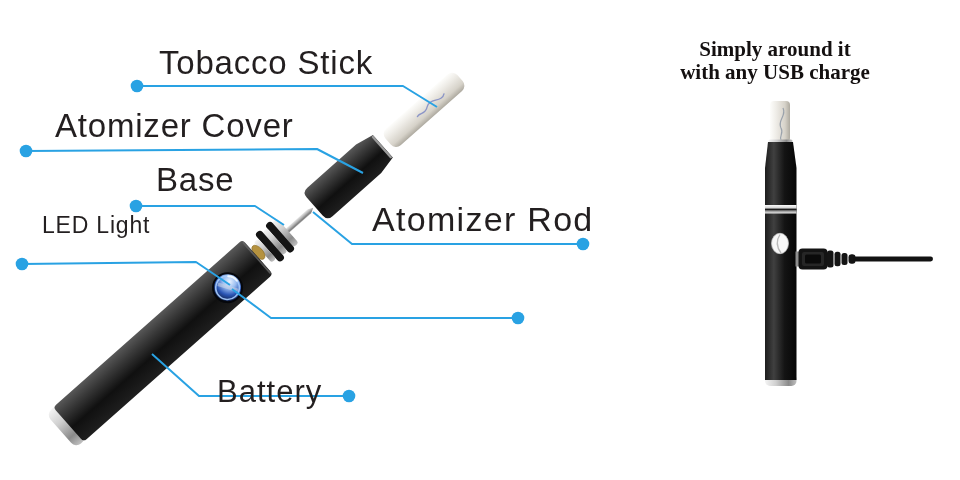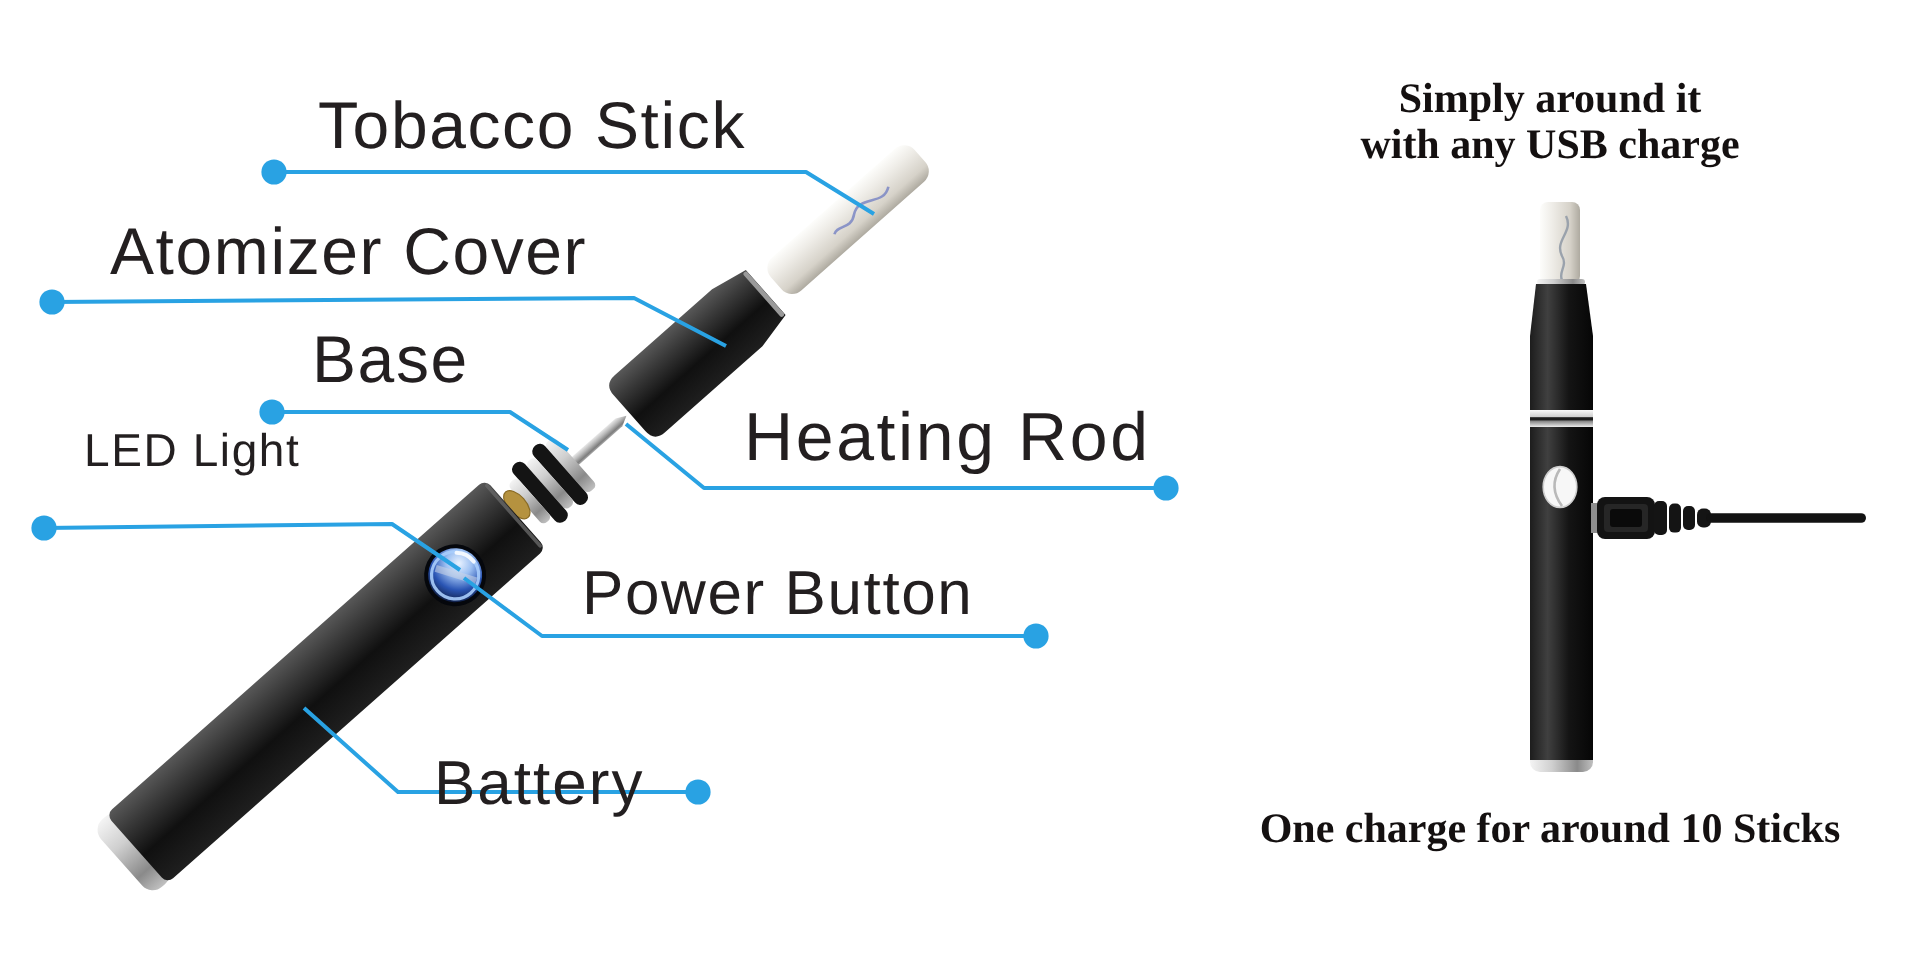--- a/index.html
+++ b/index.html
@@ -162,23 +162,21 @@
       <circle class="dot" cx="583" cy="244" r="6.3"></circle>
       <circle class="dot" cx="518" cy="318" r="6.3"></circle>
       <circle class="dot" cx="349" cy="396" r="6.3"></circle>
     </g>
   </svg>
 
   <div class="lbl" style="left:159px;top:46px;font-size:33px;">Tobacco Stick</div>
   <div class="lbl" style="left:55px;top:109px;font-size:33px;">Atomizer Cover</div>
   <div class="lbl" style="left:156px;top:163px;font-size:33px;">Base</div>
   <div class="lbl" style="left:42px;top:214px;font-size:23px;">LED Light</div>
-  <div class="lbl" style="left:372px;top:202px;font-size:34px;letter-spacing:1.3px;">Heating Rod</div>
-  <div class="lbl" style="left:291px;top:281px;font-size:31px;">Power Button</div>
+  <div class="lbl" style="left:372px;top:202px;font-size:34px;letter-spacing:1.3px;">Atomizer Rod</div>
   <div class="lbl" style="left:217px;top:356px;font-size:31px;letter-spacing:1px;margin-top:20px;">Battery</div>
 
   <div class="serif heading">
     <div>Simply around it</div>
     <div>with any USB charge</div>
   </div>
-  <div class="serif caption">One charge for around 10 Sticks</div>
 
 </div>
 
 </body></html>

